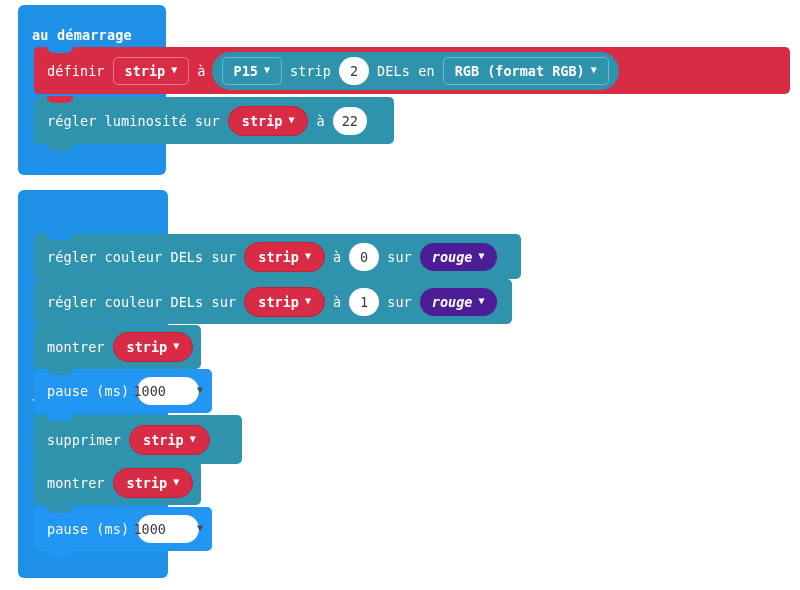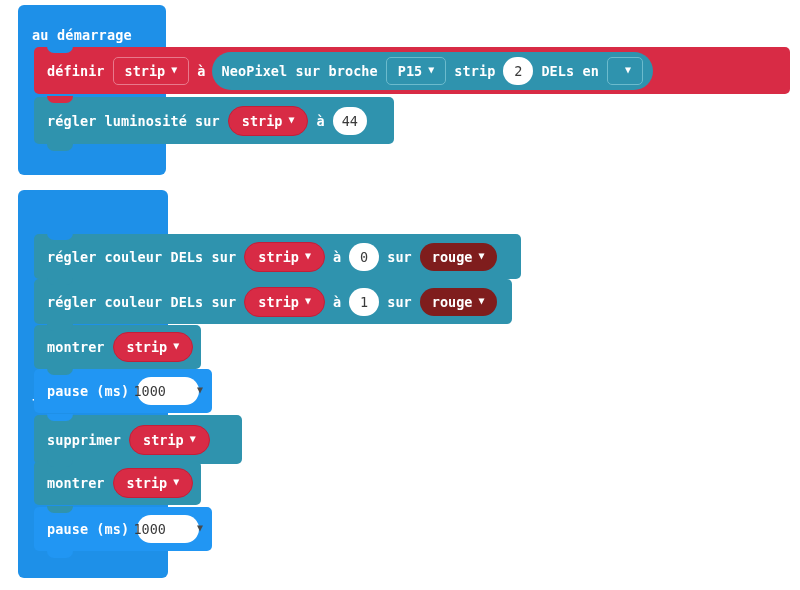--- a/index.html
+++ b/index.html
@@ -46,21 +46,21 @@
     position: absolute;
     box-sizing: border-box;
     border-radius: 5px;
     display: flex;
     align-items: center;
     padding: 0 9px;
     white-space: nowrap;
   }
   .stmt .txt {
     font-size: 13.5px;
-    font-weight: bold;
+    font-weight: normal;
     color: #ffffff;
     letter-spacing: 0.1px;
     padding: 0 4px;
     text-align: right;
   }
 
   
   .notch {
     position: absolute;
     top: -1px;
@@ -112,26 +112,27 @@
     justify-content: center;
   }
   
   .field-pill {
     display: inline-flex;
     align-items: center;
     justify-content: center;
     height: 28px;
     padding: 0 12px;
     border-radius: 15px;
-    background: #7f1d1d;
+    background: #4c1d95;
     color: #ffffff;
     font-size: 13.5px;
     font-weight: bold;
     margin: 0 4px;
     box-sizing: border-box;
+    font-style: italic;
   }
   
   .num-oval {
     display: inline-flex;
     align-items: center;
     justify-content: center;
     min-width: 30px;
     height: 28px;
     padding: 0 9px;
     border-radius: 15px;
@@ -177,43 +178,43 @@
   <div class="stmt" style="left:26px; top:47px; width:756px; height:47px; background:#d82b45;">
     <div class="notch" style="background:#1e90e8;"></div>
     <span class="txt">définir</span>
     <span class="field-rect on-red">
       <span>strip</span>
       <span class="caret">▼</span>
     </span>
     <span class="txt">à</span>
 
     <span class="reporter">
-      <span class="txt">NeoPixel sur broche</span>
       <span class="field-rect on-teal">
         <span>P15</span>
         <span class="caret">▼</span>
       </span>
       <span class="txt">strip</span>
       <span class="num-oval">2</span>
       <span class="txt">DELs en</span>
       <span class="field-rect on-teal">
+        <span>RGB (format RGB)</span>
         <span class="caret">▼</span>
       </span>
     </span>
   </div>
 
   <div class="stmt" style="left:26px; top:97px; width:360px; height:47px; background:#2f93ae;">
     <div class="notch" style="background:#d82b45;"></div>
     <span class="txt">régler luminosité sur</span>
     <span class="var-oval">
       <span>strip</span>
       <span class="caret">▼</span>
     </span>
     <span class="txt">à</span>
-    <span class="num-oval">44</span>
+    <span class="num-oval">22</span>
   </div>
 
   <div class="hat" style="left:10px; top:190px; width:150px; height:388px; background:#1e90e8;">
     <div class="hat-label" style="top:204px;">toujours</div>
   </div>
 
   <div class="stmt" style="left:26px; top:234px; width:487px; height:45px; background:#2f93ae;">
     <div class="notch" style="background:#1e90e8;"></div>
     <span class="txt">régler couleur DELs sur</span>
     <span class="var-oval">

